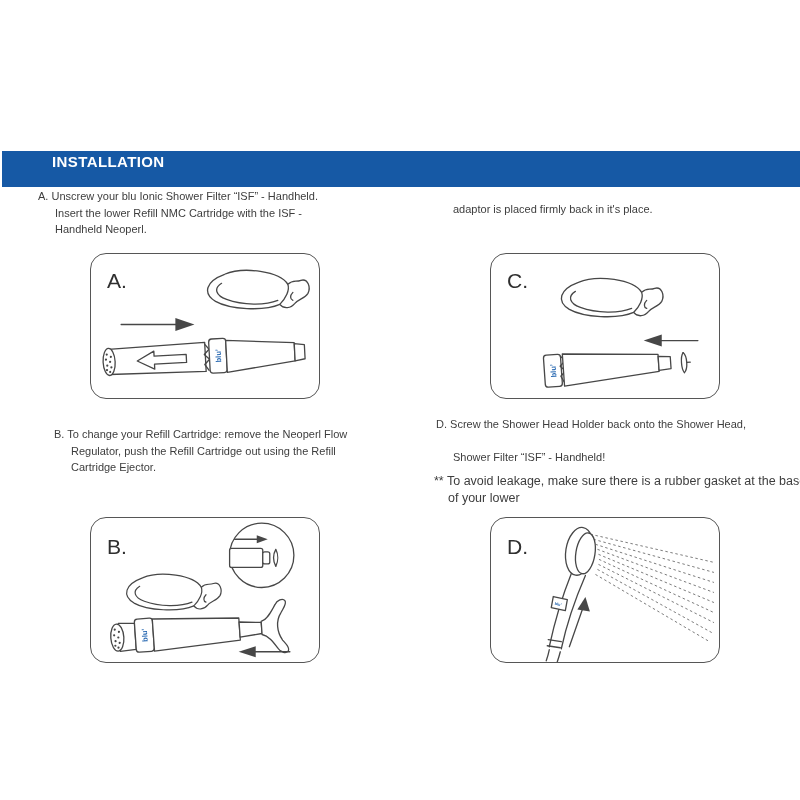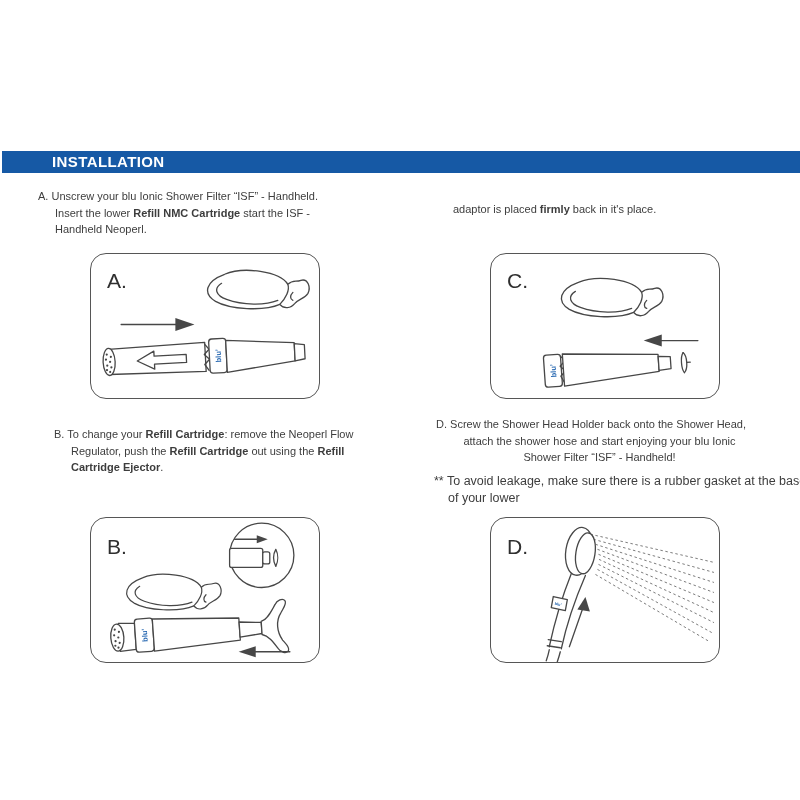--- a/index.html
+++ b/index.html
@@ -3,32 +3,32 @@
 <meta charset="utf-8">
 <style>
   html,body{margin:0;padding:0;}
   body{
     width:800px;height:800px;position:relative;background:#ffffff;
     font-family:"Liberation Sans", sans-serif;
     color:var(--body-text,#3d3d3d);
     overflow:hidden;
   }
   .bar{
-    position:absolute;left:2px;top:151px;width:798px;height:22px;
+    position:absolute;left:2px;top:151px;width:798px;height:36px;
     background:var(--bar-blue,#1659a5);
   }
   .bar-title{
     position:absolute;left:50px;top:0;height:22px;line-height:22px;
     color:#ffffff;font-weight:bold;font-size:15px;letter-spacing:.4px;
   }
   .instr{
     position:absolute;font-size:11px;line-height:16.5px;
     padding-left:17px;text-indent:-17px;white-space:nowrap;
   }
-  .instr .b{font-weight:bold;margin-top:7px;}
+  .instr .b{font-weight:normal;margin-top:7px;}
   .footnote{
     position:absolute;font-size:12.5px;line-height:16.5px;
     padding-left:14px;text-indent:-14px;white-space:nowrap;
   }
   .dbox{
     position:absolute;width:230px;height:146px;box-sizing:border-box;
     border:1.4px solid #565656;border-radius:16px;
   }
   .dbox svg{position:absolute;left:0;top:0;width:100%;height:100%;}
   .ln{stroke:var(--line-art,#474747);fill:none;stroke-width:1.3;stroke-linecap:round;stroke-linejoin:round;}
@@ -51,27 +51,27 @@
       <path class="ln fillw" d="M80,38 C84,43 91,42 95,37 C98,33 105,32 108,27 C111,21 108,12 101,14 C96,16 93,13 88,18 C90,24 86,32 80,38 Z"></path>
       <path class="ln" d="M93,26 C90,29 90,33 93,34"></path>
     </g>
   </defs>
 </svg>
 
 <div class="bar">
   <div class="bar-title">INSTALLATION</div>
 </div>
 
-<p class="instr" style="left:38px;top:188px;margin:0;"><span>A. Unscrew your blu Ionic Shower Filter “ISF” - Handheld.</span><br><span>Insert the lower </span><span class="b">Refill NMC Cartridge</span><span> start the ISF -</span><br><span>Handheld Neoperl.</span></p>
+<p class="instr" style="left:38px;top:188px;margin:0;"><span>A. Unscrew your blu Ionic Shower Filter “ISF” - Handheld.</span><br><span>Insert the lower </span><span class="b">Refill NMC Cartridge</span><span> with the ISF -</span><br><span>Handheld Neoperl.</span></p>
 
 <p class="instr" style="left:436px;top:184px;margin:0;"><br><span>adaptor is placed </span><span class="b">firmly</span><span> back in it's place.</span></p>
 
 <p class="instr" style="left:54px;top:426px;margin:0;"><span>B. To change your </span><span class="b">Refill Cartridge</span><span>: remove the Neoperl Flow</span><br><span>Regulator, push the </span><span class="b">Refill Cartridge</span><span> out using the </span><span class="b">Refill</span><br><span class="b">Cartridge Ejector</span><span>.</span></p>
 
-<p class="instr" style="left:436px;top:416px;margin:0;text-align:center;"><span>D. Screw the Shower Head Holder back onto the Shower Head,</span><br><span>attach the shower hose and start enjoying your blu Ionic</span><br><span>Shower Filter  “ISF” - Handheld!</span></p>
+<p class="instr" style="left:436px;top:416px;margin:0;"><span>D. Screw the Shower Head Holder back onto the Shower Head,</span><br><br><span>Shower Filter  “ISF” - Handheld!</span></p>
 
 <p class="footnote" style="left:434px;top:473px;margin:0;"><span>** To avoid leakage, make sure there is a rubber gasket at the base</span><br><span>of your lower</span></p>
 
 <div class="dbox" style="left:90px;top:253px;">
   <svg viewBox="0 0 227 143">
     <text x="16" y="34" class="dlabel">A.</text>
     <use href="#holder-shape" transform="translate(108,12)"></use>
     <g>
       <line class="ln" x1="30" y1="70" x2="86" y2="70"></line>
       <polygon class="solid" points="84,63.5 103,70 84,76.5"></polygon>

